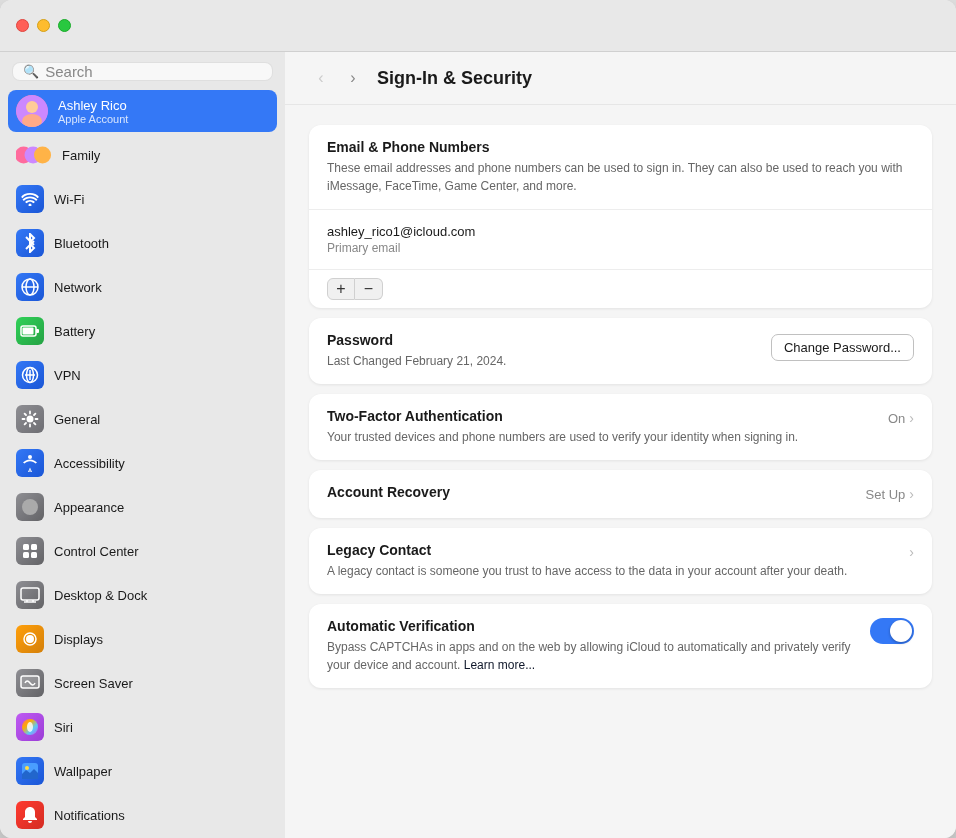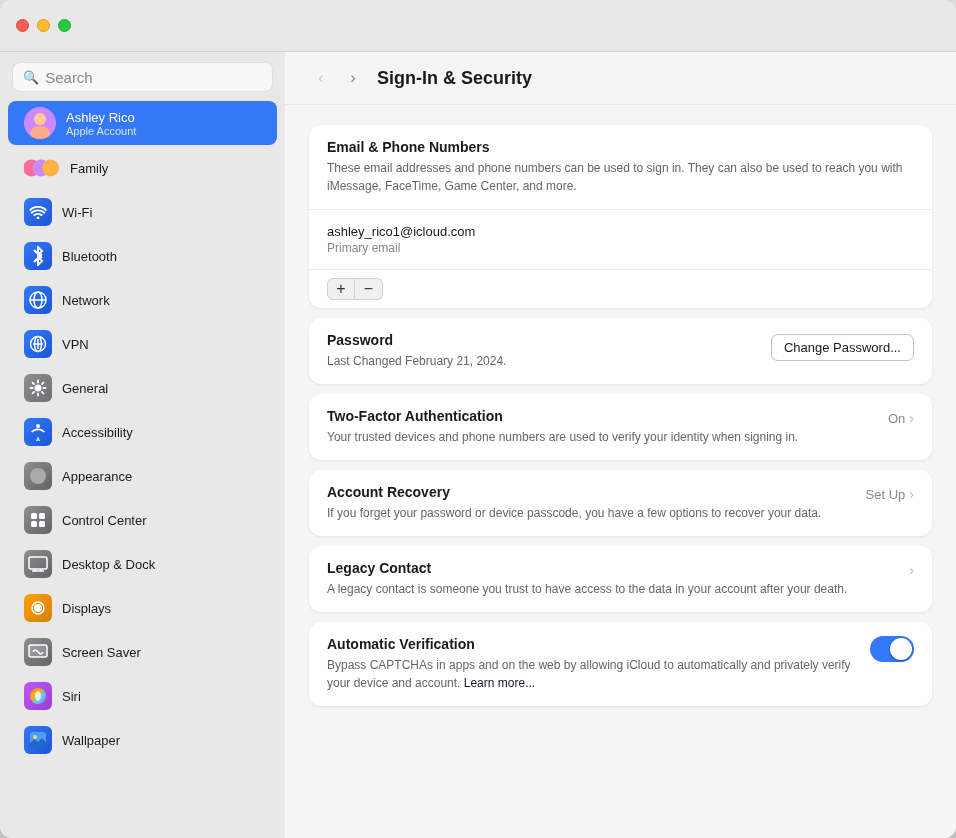--- a/index.html
+++ b/index.html
@@ -78,21 +78,21 @@
       font-size: 13px;
     }
     .search-text {
       color: #888;
       font-size: 15px;
     }
     
     .sidebar-item {
       display: flex;
       align-items: center;
-      padding: 6px 16px;
+      padding: 6px 8px;
       border-radius: 8px;
       margin: 1px 8px;
       cursor: pointer;
       gap: 10px;
       min-height: 42px;
     }
     .sidebar-item.active {
       background: #3478f6;
       color: white;
     }
@@ -397,20 +397,30 @@
         <div class="item-icon icon-network">
           <svg width="18" height="18" viewBox="0 0 18 18" fill="white" xmlns="http://www.w3.org/2000/svg">
             <circle cx="9" cy="9" r="8" stroke="white" stroke-width="1.5" fill="none"></circle>
             <ellipse cx="9" cy="9" rx="4" ry="8" stroke="white" stroke-width="1.5" fill="none"></ellipse>
             <line x1="1" y1="9" x2="17" y2="9" stroke="white" stroke-width="1.5"></line>
           </svg>
         </div>
         <span class="item-label">Network</span>
       </div>
 
+      <div class="sidebar-item">
+        <div class="item-icon icon-battery">
+          <svg width="20" height="12" viewBox="0 0 20 12" fill="white" xmlns="http://www.w3.org/2000/svg">
+            <rect x="1" y="1" width="15" height="10" rx="2" stroke="white" stroke-width="1.5" fill="none"></rect>
+            <rect x="16" y="4" width="3" height="4" rx="1" fill="white"></rect>
+            <rect x="2.5" y="2.5" width="11" height="7" rx="1" fill="white"></rect>
+          </svg>
+        </div>
+        <span class="item-label">Battery</span>
+      </div>
 
       <div class="sidebar-item">
         <div class="item-icon icon-vpn">
           <svg width="18" height="18" viewBox="0 0 18 18" fill="white" xmlns="http://www.w3.org/2000/svg">
             <circle cx="9" cy="9" r="7.5" stroke="white" stroke-width="1.5" fill="none"></circle>
             <path d="M4 9h10M9 4v10" stroke="white" stroke-width="1.5"></path>
             <ellipse cx="9" cy="9" rx="3.5" ry="7.5" stroke="white" stroke-width="1.5" fill="none"></ellipse>
           </svg>
         </div>
         <span class="item-label">VPN</span>
@@ -513,20 +523,29 @@
         <div class="item-icon icon-wallpaper">
           <svg width="18" height="18" viewBox="0 0 18 18" xmlns="http://www.w3.org/2000/svg">
             <rect x="1" y="1" width="16" height="16" rx="3" fill="#4a9eff"></rect>
             <path d="M1 12 L5 8 L9 11 L13 7 L17 11 L17 17 L1 17z" fill="#2266cc"></path>
             <circle cx="6" cy="6" r="2" fill="#ffdd44"></circle>
           </svg>
         </div>
         <span class="item-label">Wallpaper</span>
       </div>
 
+      <div class="sidebar-item">
+        <div class="item-icon icon-notifications">
+          <svg width="16" height="18" viewBox="0 0 16 18" fill="white" xmlns="http://www.w3.org/2000/svg">
+            <path d="M8 1C5.2 1 3 3.2 3 6v5l-2 2v1h14v-1l-2-2V6c0-2.8-2.2-5-5-5z"></path>
+            <path d="M6 15a2 2 0 004 0H6z"></path>
+          </svg>
+        </div>
+        <span class="item-label">Notifications</span>
+      </div>
     </div>
 
     <div class="content">
 
       <div class="content-header">
         <div class="nav-arrow disabled">
           <span>‹</span>
         </div>
         <div class="nav-arrow">
           <span>›</span>
@@ -571,21 +590,20 @@
               <span>On</span>
               <span class="chevron-right">›</span>
             </div>
           </div>
         </div>
 
         <div class="settings-card">
           <div class="tfa-row">
             <div class="tfa-info">
               <div class="settings-row-title">Account Recovery</div>
-              <div class="settings-row-desc">If you forget your password or device passcode, you have a few options to recover your data.</div>
             </div>
             <div class="tfa-right">
               <span>Set Up</span>
               <span class="chevron-right">›</span>
             </div>
           </div>
         </div>
 
         <div class="settings-card">
           <div class="tfa-row">

